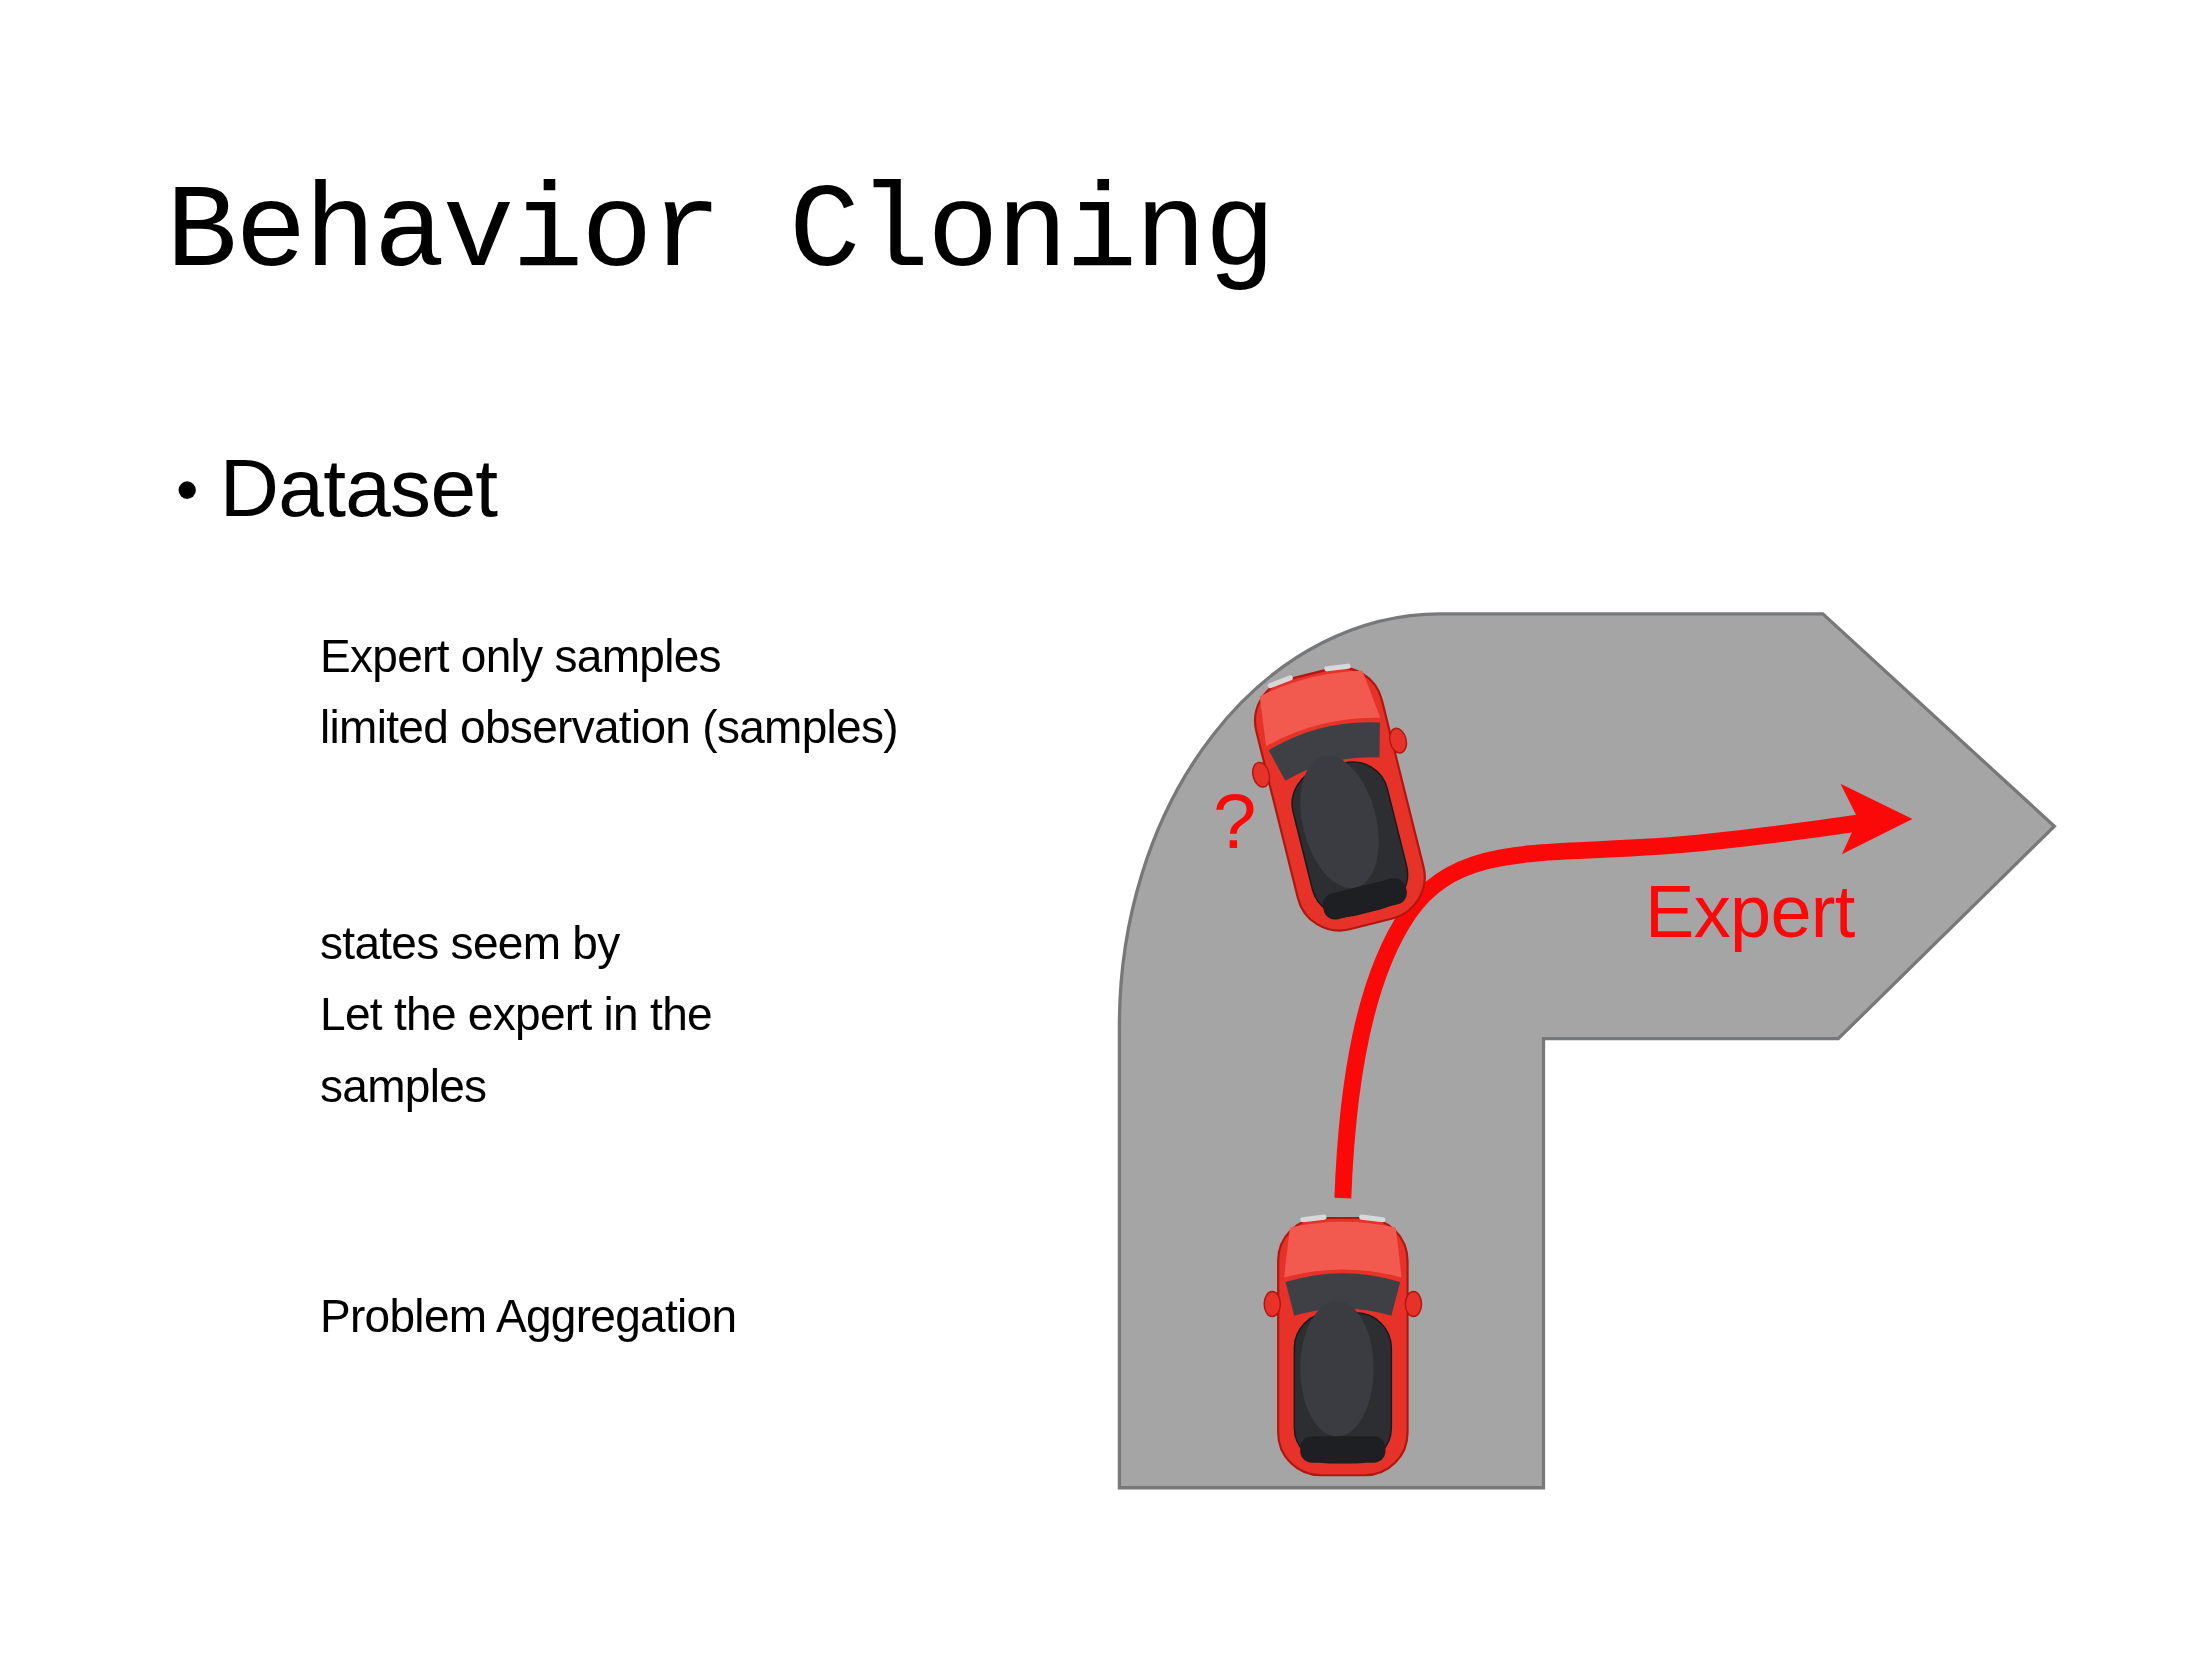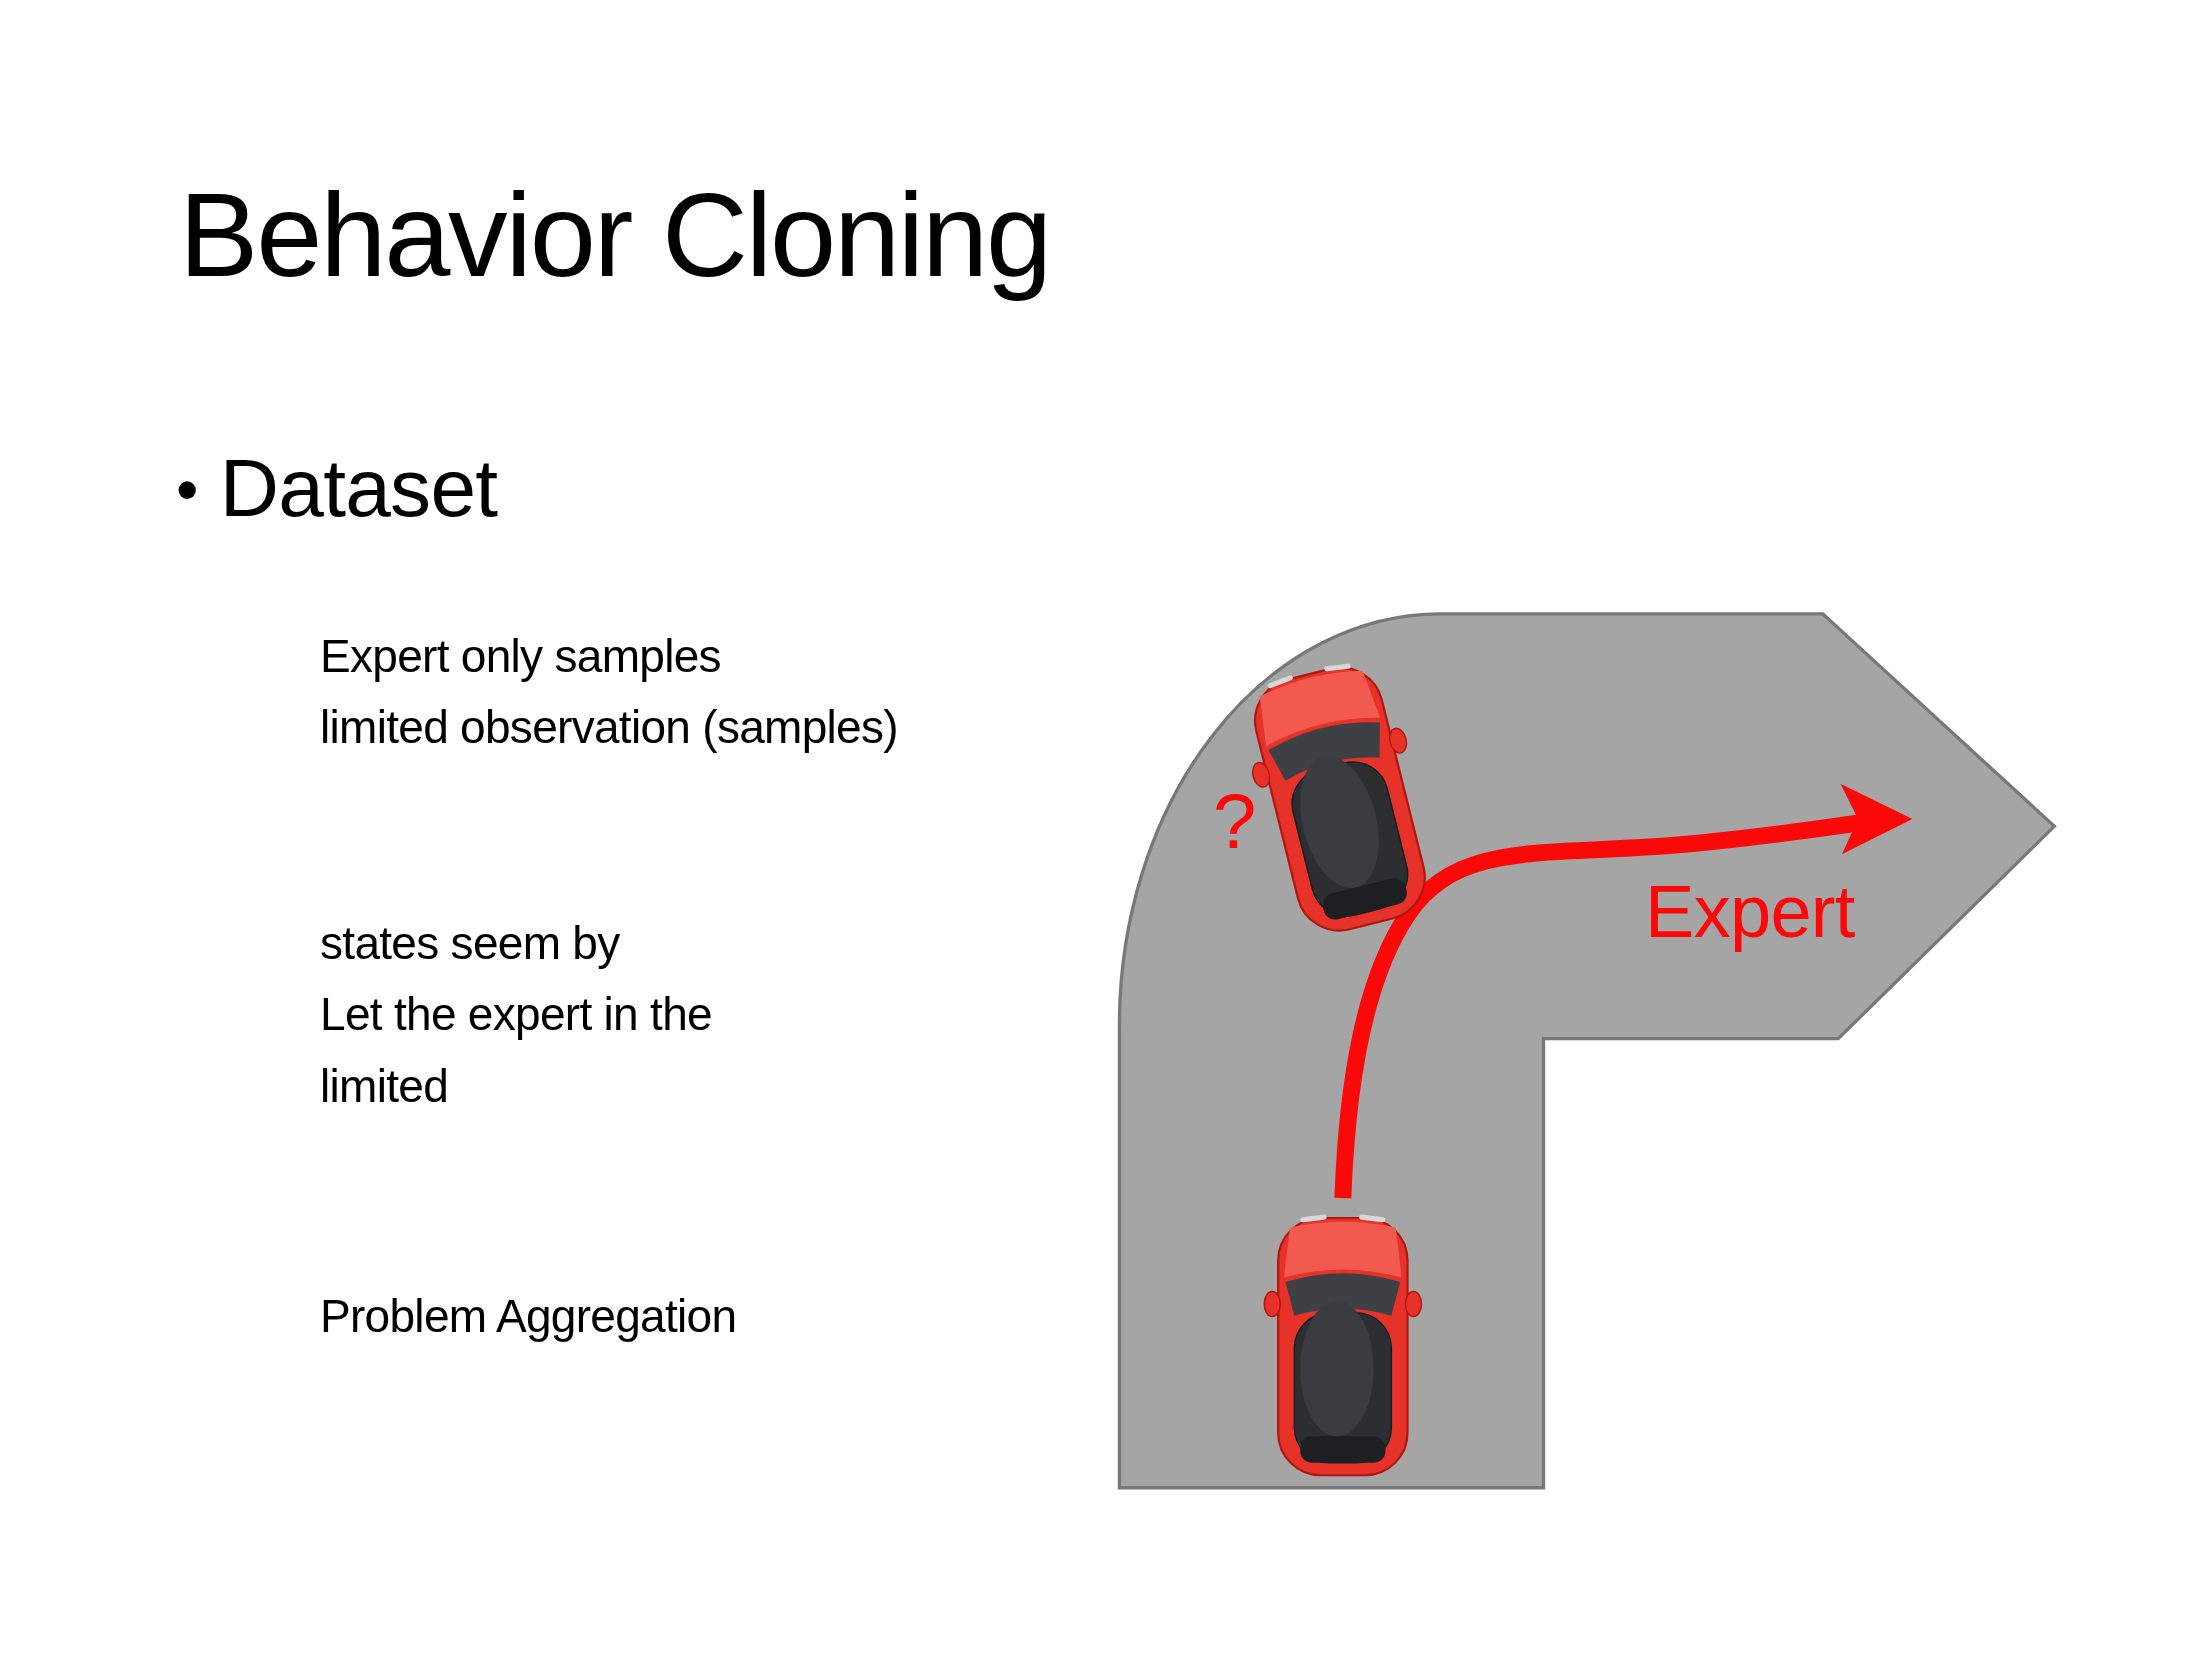--- a/index.html
+++ b/index.html
@@ -7,27 +7,28 @@
     position: relative;
     width: 2205px;
     height: 1654px;
     background: var(--background, #ffffff);
     font-family: "Liberation Sans", sans-serif;
     color: var(--text-black, #000);
     overflow: hidden;
   }
   .page-title {
     position: absolute;
-    left: 179px;
+    left: 166px;
     top: 166px;
     font-size: 119px;
     font-weight: 400;
     letter-spacing: -2.2px;
     white-space: nowrap;
     color: var(--text-black, #000);
+    font-family: Liberation Mono, monospace;
   }
   .bullet-row {
     position: absolute;
     left: 176px;
     top: 441px;
     display: inline-flex;
     align-items: baseline;
     gap: 22px;
     font-size: 82px;
     letter-spacing: -0.7px;
@@ -104,21 +105,21 @@
   </div>
 
   <div class="note-block note-1">
     <div>Expert only samples</div>
     <div>limited observation (samples)</div>
   </div>
 
   <div class="note-block note-2">
     <div>states seem by</div>
     <div>Let the expert in the</div>
-    <div>limited</div>
+    <div>samples</div>
   </div>
 
   <div class="note-block note-3">
     <div>Problem Aggregation</div>
   </div>
 
   <svg class="diagram-svg" viewBox="0 0 3000 2250" xmlns="http://www.w3.org/2000/svg">
     <defs>
       <g id="car">
         <rect class="car-body" x="-88" y="-175" width="176" height="350" rx="58"></rect>

